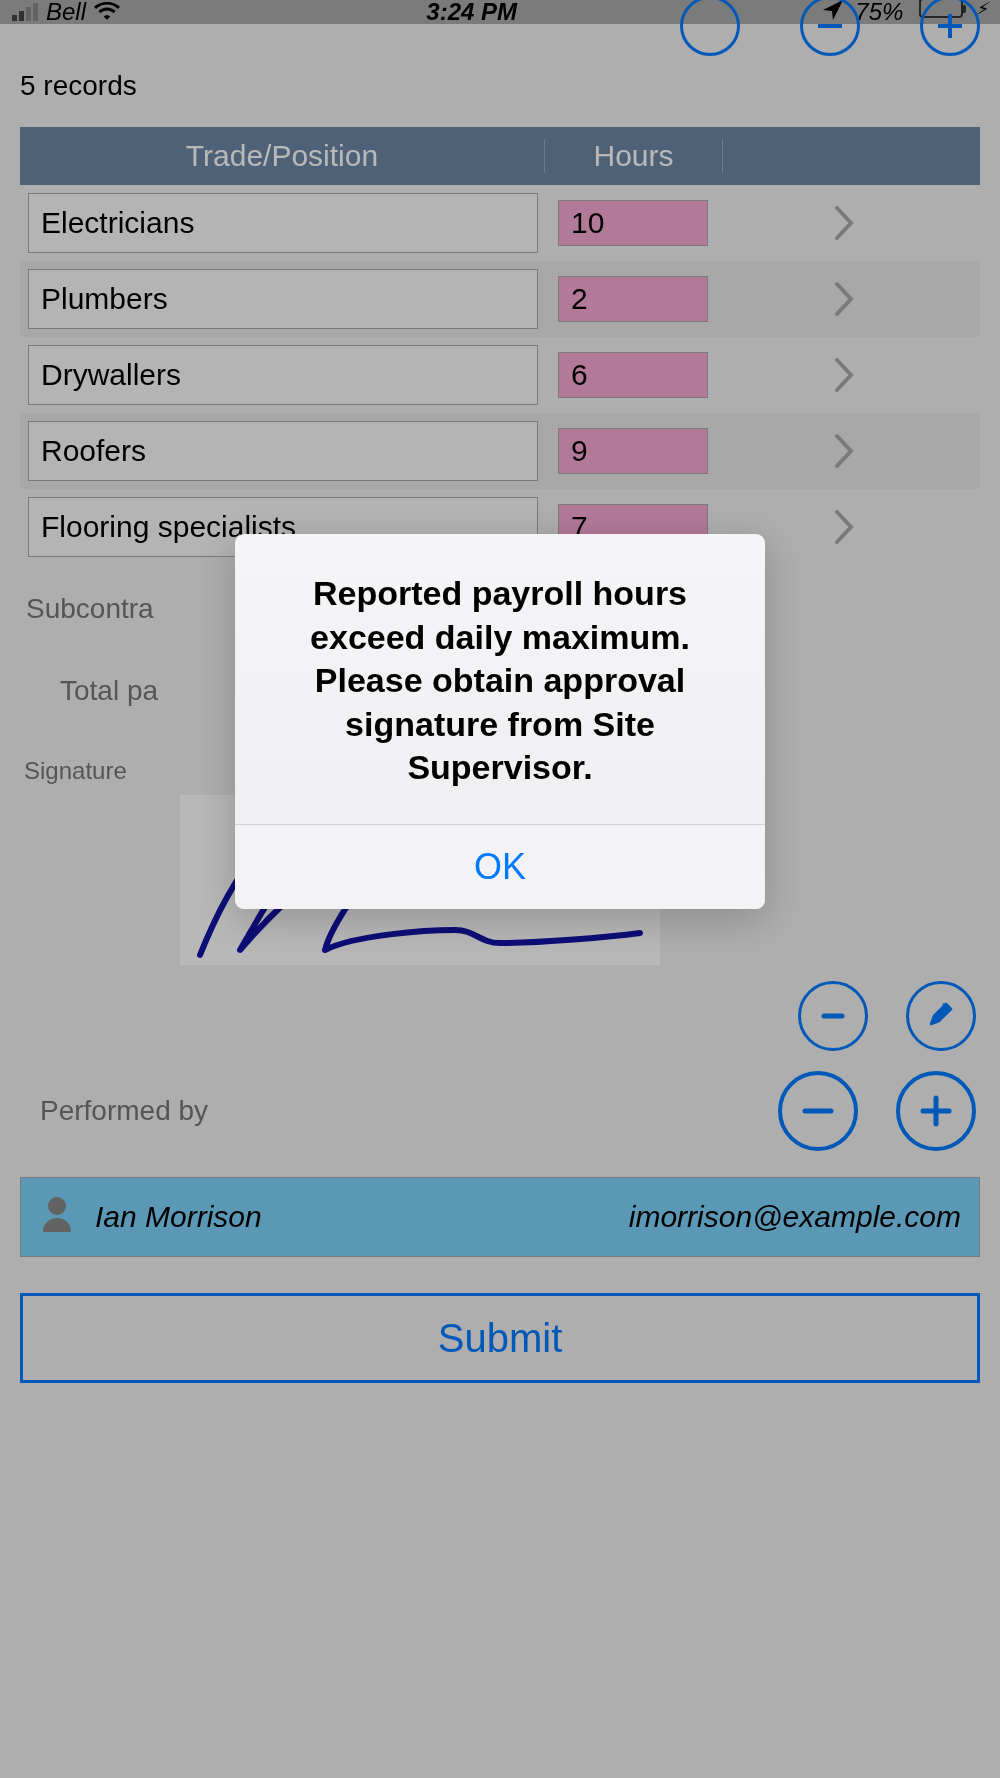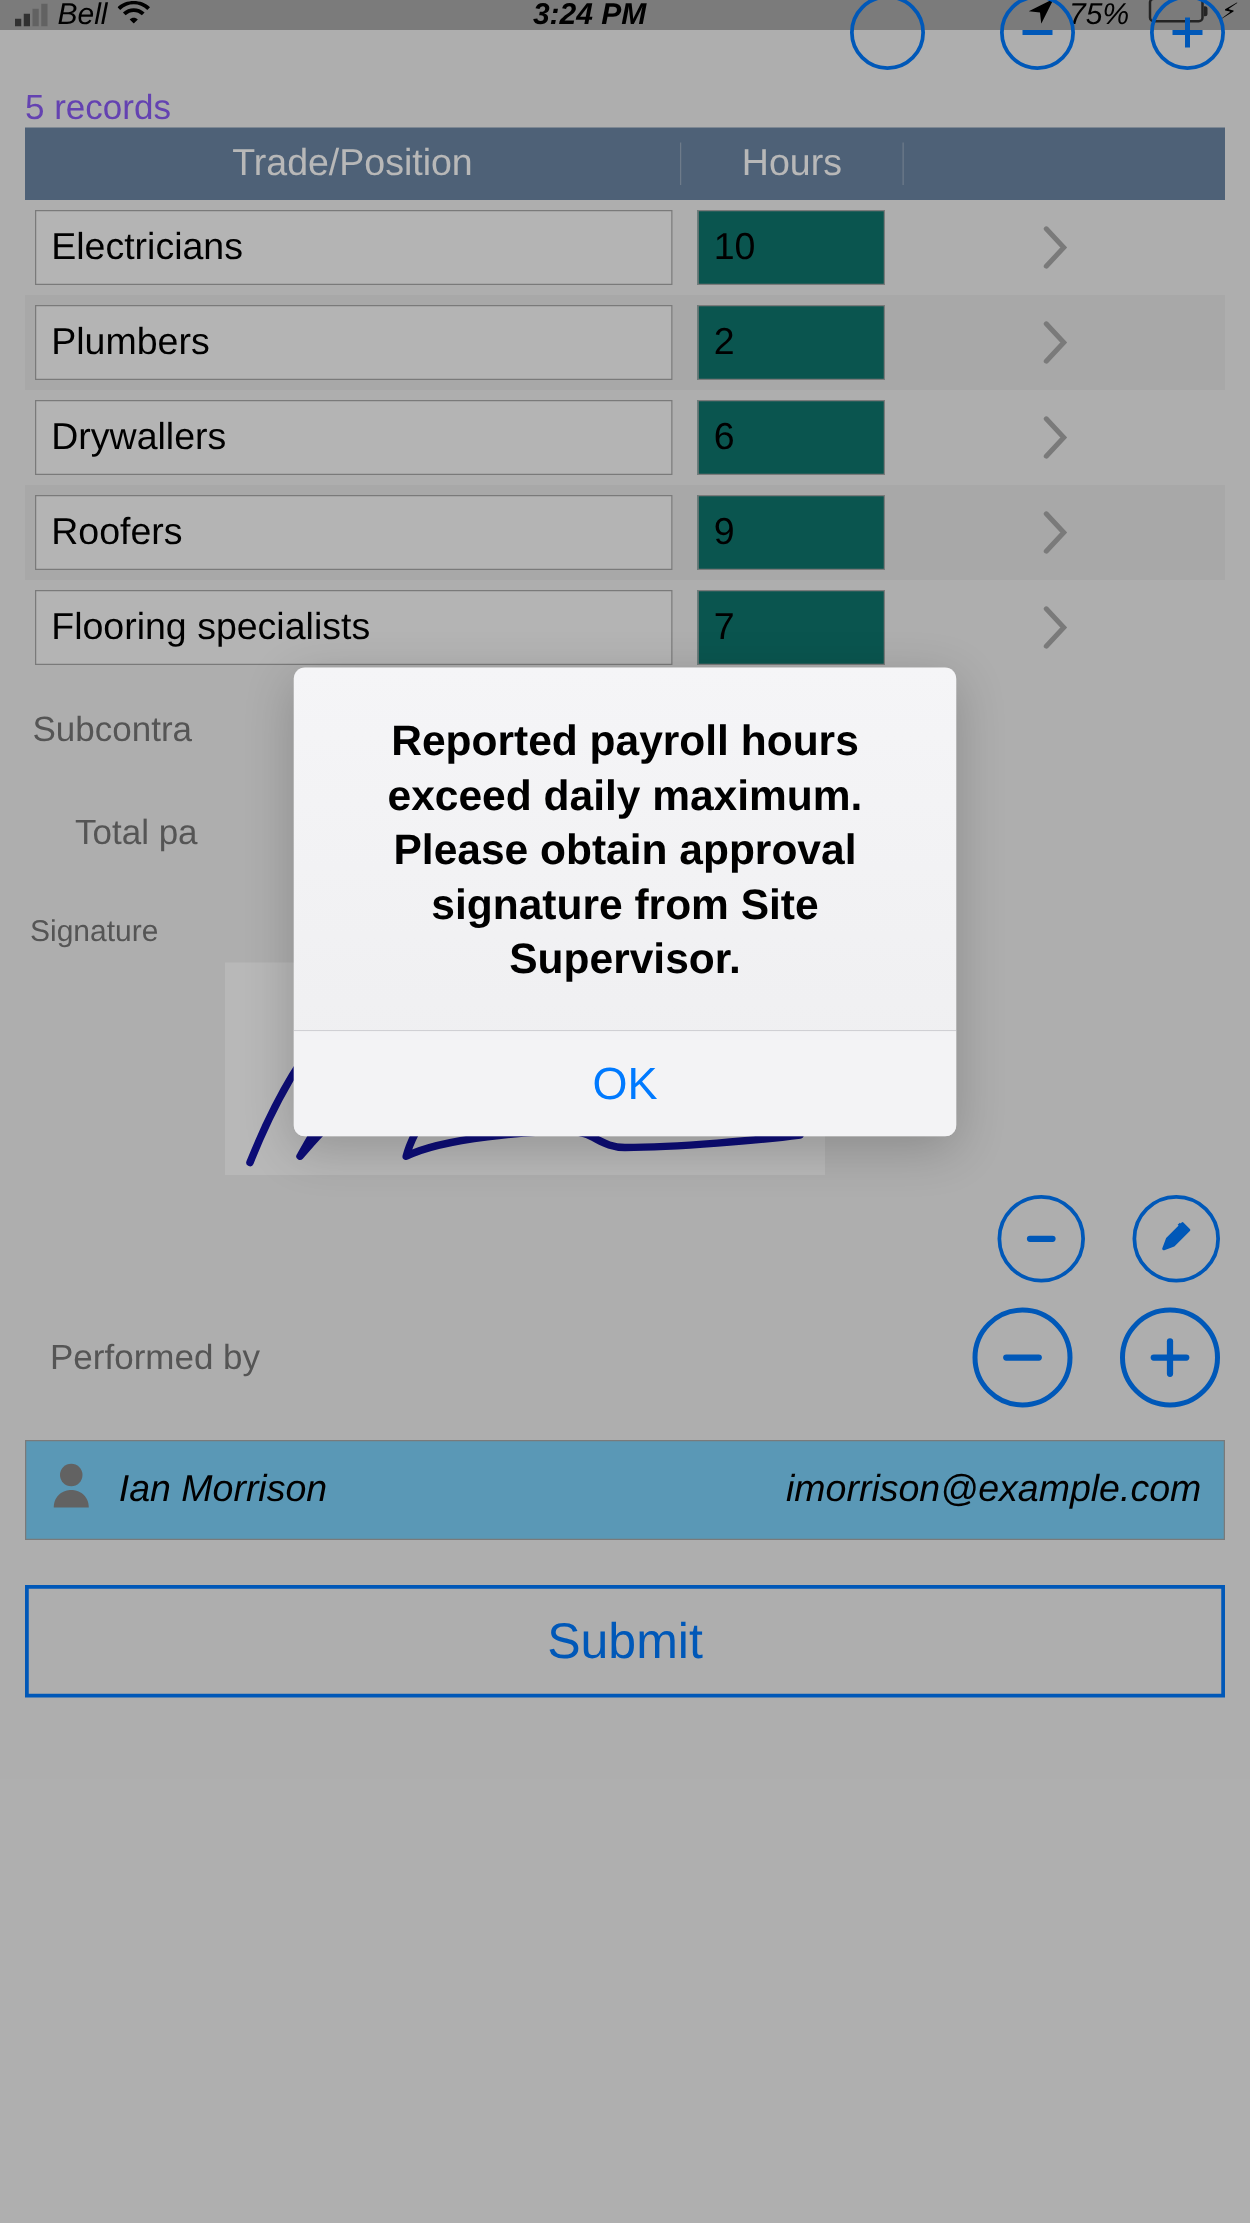--- a/index.html
+++ b/index.html
@@ -50,22 +50,22 @@
     .top-icons-partial .circ {
       position: absolute;
       width: 60px;
       height: 60px;
       border: 3px solid #007aff;
       border-radius: 50%;
       top: -40px;
     }
     .records-count {
       font-size: 28px;
-      color: #8b5cf6;
-      margin-bottom: 0;
+      color: #000000;
+      margin-bottom: 25px;
     }
     .table-header {
       display: flex;
       background: #6d87a5;
       color: #fff;
       font-size: 30px;
       font-weight: 300;
       height: 58px;
       align-items: center;
     }
@@ -88,22 +88,22 @@
       display: flex;
       align-items: center;
       padding: 0 12px;
       font-size: 30px;
       color: #000;
     }
     .cell-hours {
       flex: 0 0 150px;
       margin-left: 20px;
       border: 1px solid #aaa;
-      background: #0f766e;
-      height: 60px;
+      background: #f9a8d4;
+      height: 46px;
       display: flex;
       align-items: center;
       padding: 0 12px;
       font-size: 30px;
       color: #000;
     }
     .cell-arrow {
       flex: 1;
       display: flex;
       justify-content: center;

